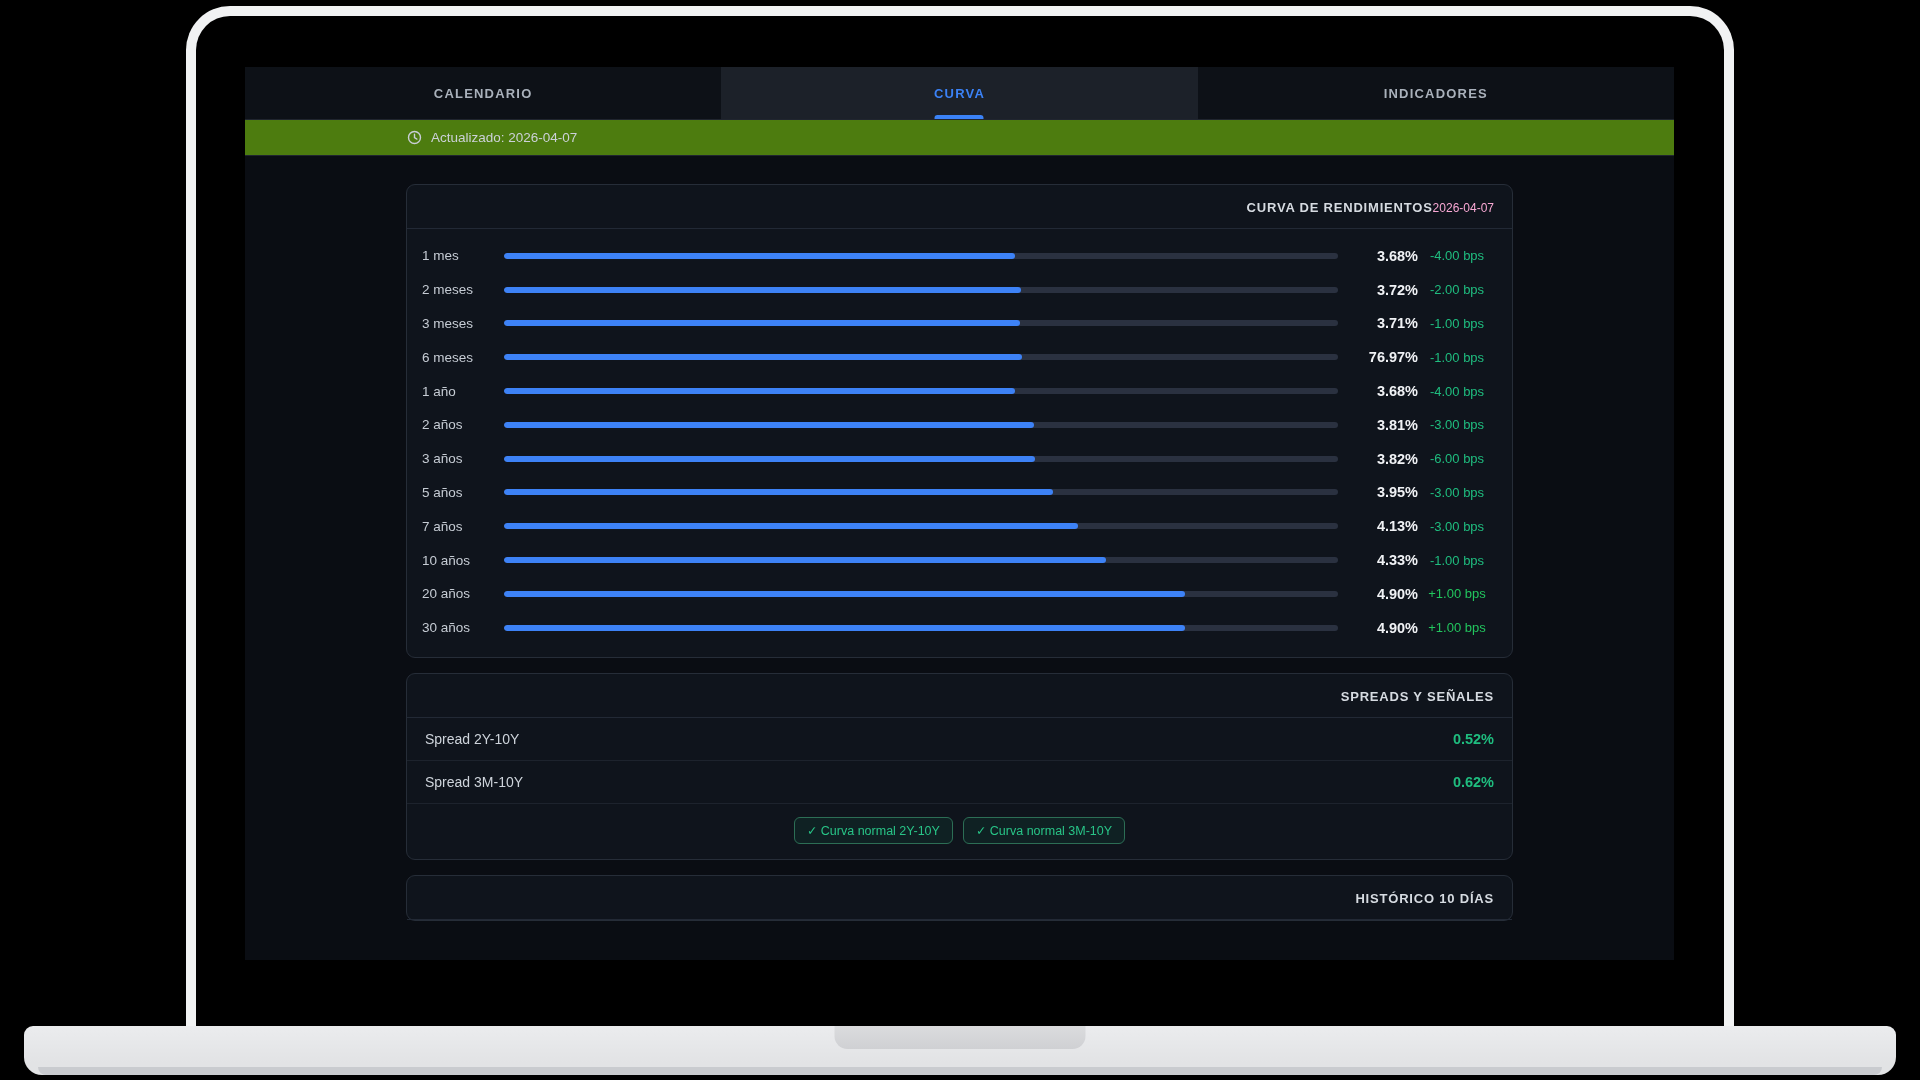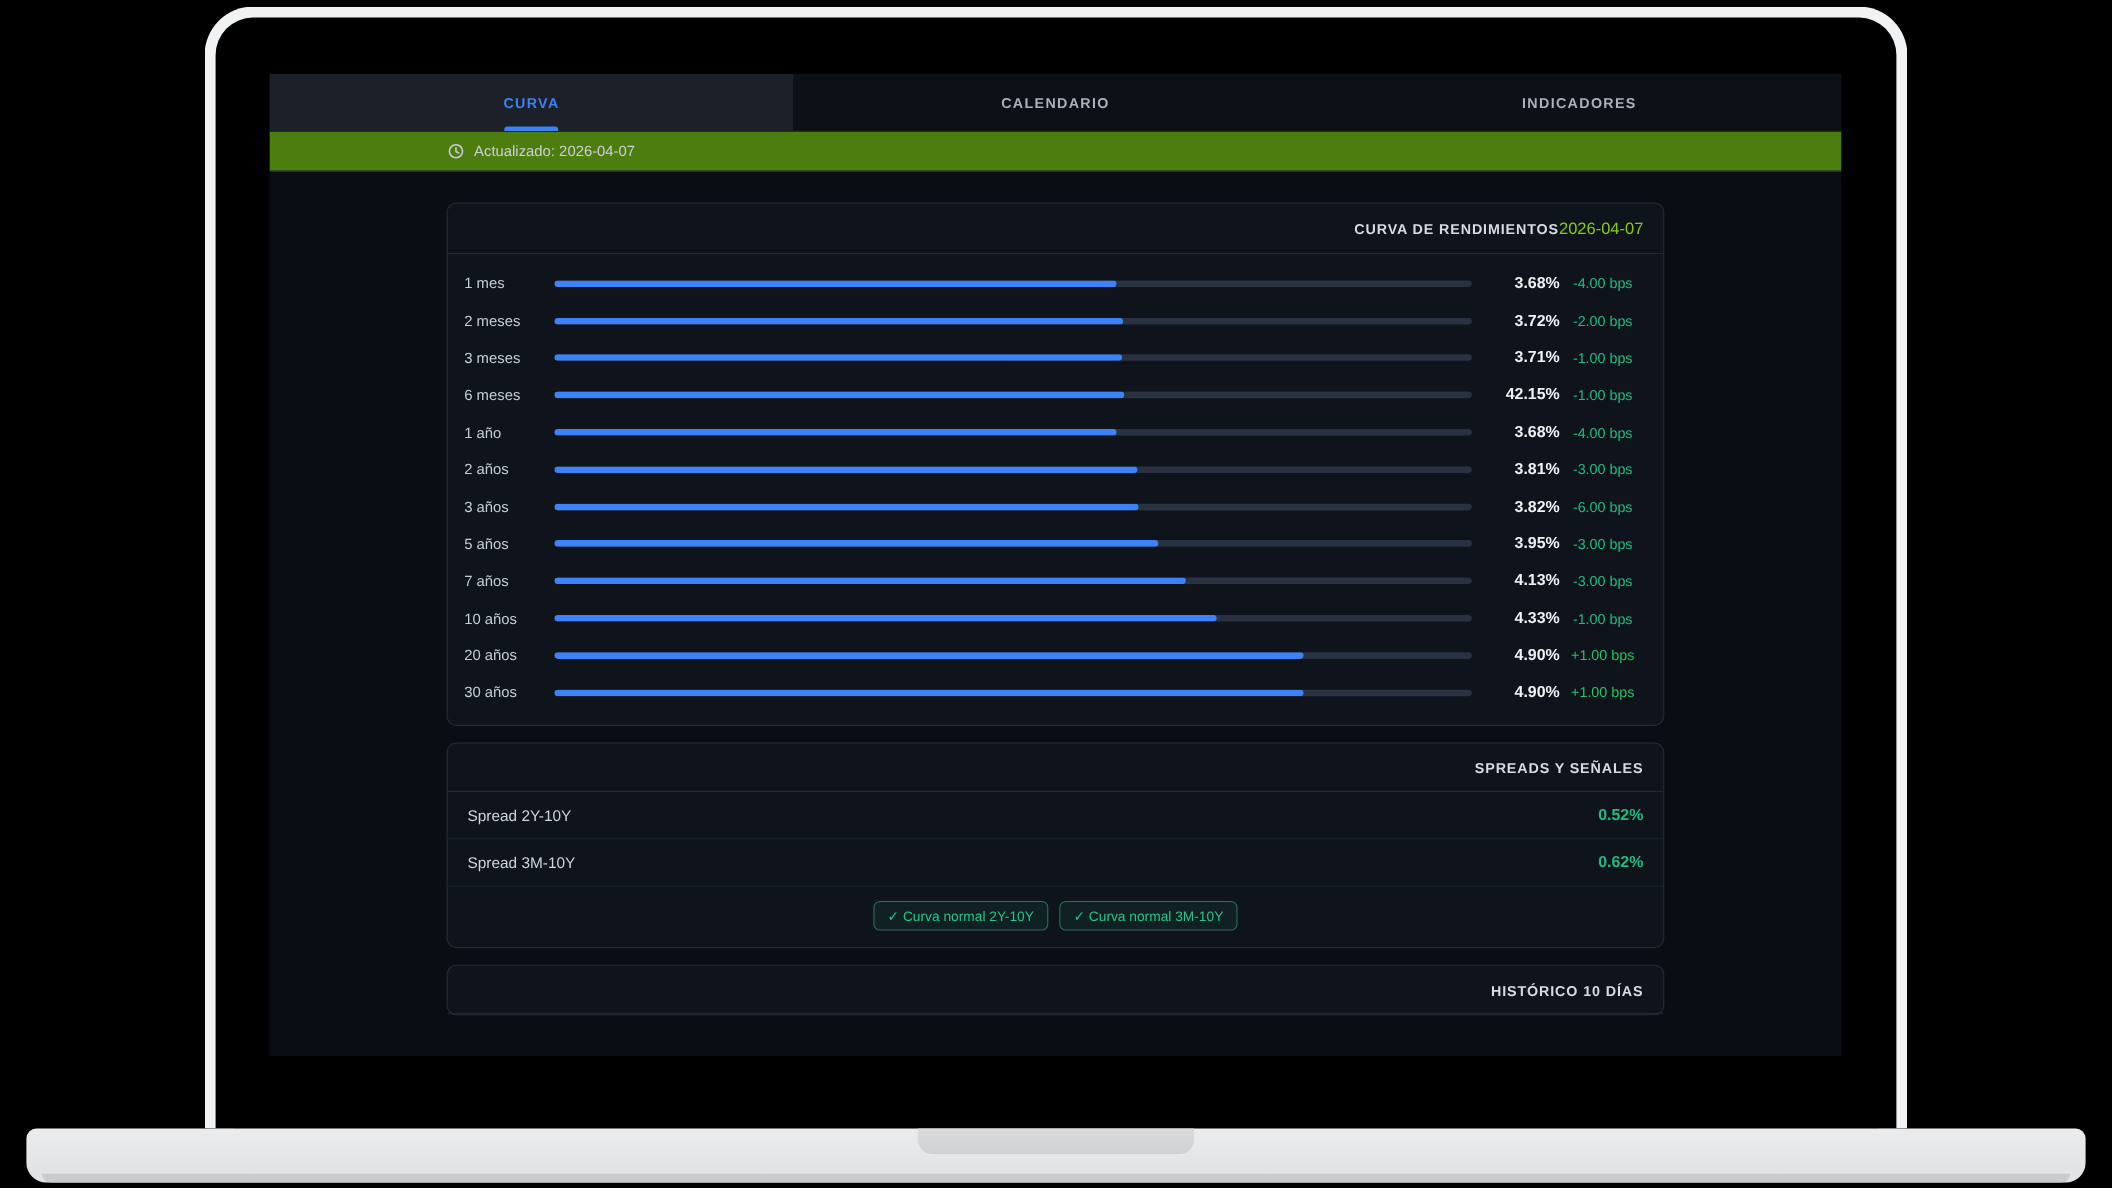--- a/index.html
+++ b/index.html
@@ -66,21 +66,21 @@
   .content{width:1107px;margin:0 auto;}
   .card{
     background:#0f141c;border:1px solid #262d38;border-radius:9px;
     margin-bottom:15px;box-sizing:border-box;
   }
   .card-header{
     display:flex;justify-content:flex-end;align-items:center;
     padding:15px 18px 13px;border-bottom:1px solid #222935;
   }
   .card-title{font-size:13px;font-weight:700;letter-spacing:.8px;color:#d6dbe1;}
-  .card-date{font-size:15px;color:#84cc16;}
+  .card-date{font-size:12px;color:#f9a8d4;}
   
   .curve-body{padding:10px 16px 12px 15px;}
   .crow{display:flex;align-items:center;height:33.8px;}
   .clabel{width:82px;flex:0 0 auto;font-size:13.5px;color:#c6ccd4;}
   .ctrack{flex:1;height:6px;background:#2a3140;border-radius:3px;overflow:hidden;}
   .cfill{display:block;height:100%;background:#3d82f6;border-radius:3px;}
   .cval{width:62px;flex:0 0 auto;margin-left:18px;text-align:right;font-size:14.5px;font-weight:700;color:#f0f2f5;}
   .cbps{width:78px;flex:0 0 auto;text-align:center;font-size:13px;}
   .tone-green{color:#1fbd7f;}
   .tone-red{color:#22c55e;}
@@ -98,27 +98,27 @@
   }
 </style>
 </head>
 <body>
 
 <div class="laptop-screen">
   <div class="app">
 
 
     <div class="tabbar">
+      <div class="tab">
+        <span>CALENDARIO</span>
+
+      </div>
       <div class="tab active">
         <span>CURVA</span>
         <span class="tab-indicator"></span>
-      </div>
-      <div class="tab">
-        <span>CALENDARIO</span>
-
       </div>
       <div class="tab">
         <span>INDICADORES</span>
 
       </div>
     </div>
 
     <div class="status-bar">
       <span class="clock-icon">
         <svg width="15" height="15" viewBox="0 0 15 15" fill="none">
@@ -161,21 +161,21 @@
                   <span class="cfill" style="width: 61.83%;"></span>
                 </span>
                 <span class="cval">3.71%</span>
                 <span class="cbps tone-green">-1.00 bps</span>
               </div>
               <div class="crow">
                 <span class="clabel">6 meses</span>
                 <span class="ctrack">
                   <span class="cfill" style="width: 62.17%;"></span>
                 </span>
-                <span class="cval">42.15%</span>
+                <span class="cval">76.97%</span>
                 <span class="cbps tone-green">-1.00 bps</span>
               </div>
               <div class="crow">
                 <span class="clabel">1 año</span>
                 <span class="ctrack">
                   <span class="cfill" style="width: 61.33%;"></span>
                 </span>
                 <span class="cval">3.68%</span>
                 <span class="cbps tone-green">-4.00 bps</span>
               </div>

